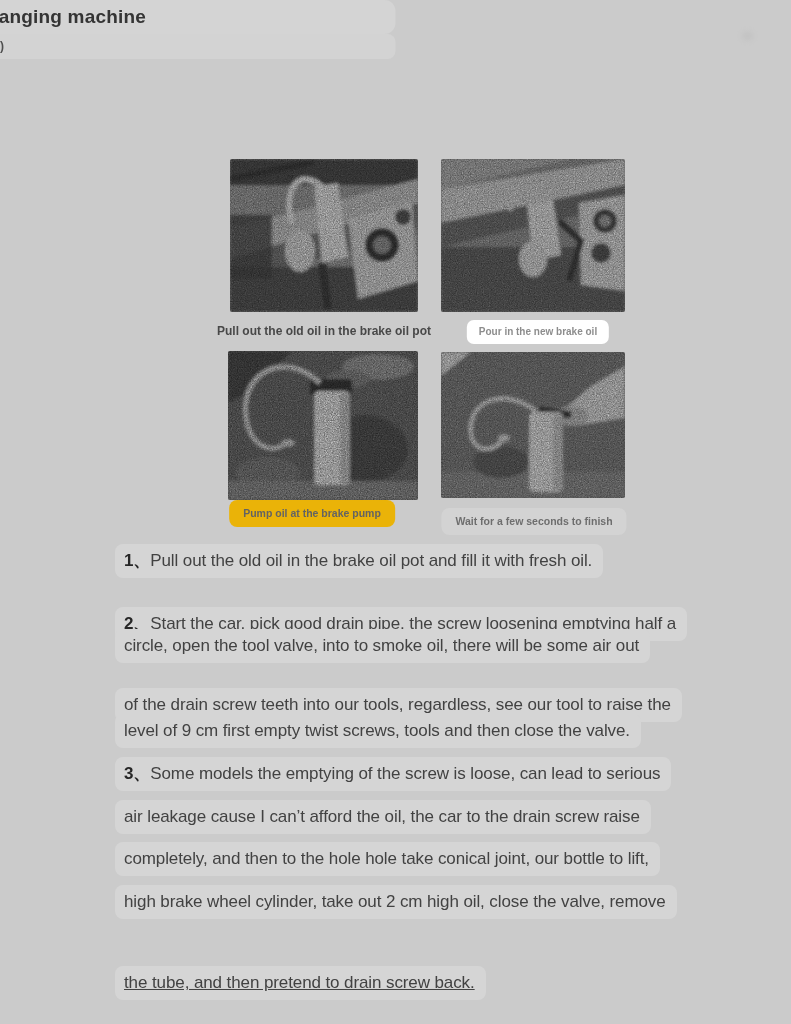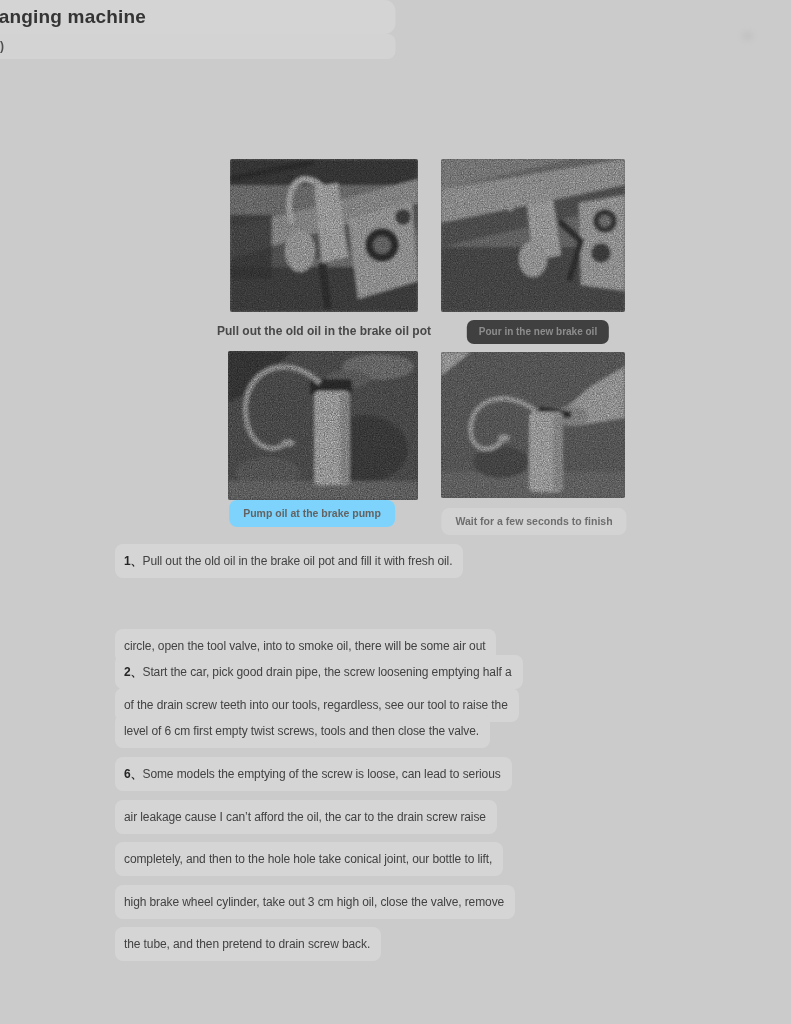--- a/index.html
+++ b/index.html
@@ -27,34 +27,34 @@
   .photo{position:absolute;overflow:hidden;border-radius:2px;}
   .photo svg{display:block;width:100%;height:100%;}
   .ph1{left:230px;top:159px;width:188px;height:153px;}
   .ph2{left:441px;top:159px;width:184px;height:153px;}
   .ph3{left:228px;top:351px;width:190px;height:149px;}
   .ph4{left:441px;top:352px;width:184px;height:146px;}
 
   .caption{position:absolute;font-weight:bold;white-space:nowrap;transform:translateX(-50%);}
   .cap1{left:324px;top:324px;font-size:12px;color:#484848;}
   .cap2{left:538px;top:320px;height:24px;line-height:24px;padding:0 12px;border-radius:7px;
-        background:#404040;font-size:10px;color:#8d8d8d;}
+        background:#ffffff;font-size:10px;color:#8d8d8d;}
   .cap3{left:312px;top:500px;height:27px;line-height:27px;padding:0 14px;border-radius:8px;
-        background:#7dd3fc;font-size:10.5px;color:#636363;}
+        background:#eab308;font-size:10.5px;color:#636363;}
   .cap4{left:534px;top:508px;height:27px;line-height:27px;padding:0 14px;border-radius:8px;
         background:#d3d3d3;font-size:10.5px;color:#6e6e6e;}
 
   .line{
     position:absolute;left:115px;height:34px;line-height:34px;
     background:#d5d5d5;border-radius:8px;padding:0 11px 0 9px;
-    font-size:12px;letter-spacing:-.1px;color:#424242;white-space:nowrap;
+    font-size:17px;letter-spacing:-.1px;color:#424242;white-space:nowrap;
   }
   .numbered::first-letter{font-weight:bold;color:#262626;}
-  .l0{top:544px;} .l1{top:607px;margin-top:48px;} .l2{top:629px;} .l3{top:672px;margin-top:16px;} .l4{top:714px;}
-  .l5{top:757px;} .l6{top:800px;} .l7{top:842px;} .l8{top:885px;} .l9{top:927px;}
+  .l0{top:544px;} .l1{top:607px;} .l2{top:629px;} .l3{top:672px;margin-top:16px;} .l4{top:714px;}
+  .l5{top:757px;} .l6{top:800px;} .l7{top:842px;} .l8{top:885px;} .l9{top:966px;text-decoration:underline;}
 </style>
 </head>
 <body>
 
 <div class="page">
 
   <div class="smudge s1"></div>
   <div class="smudge s2"></div>
   <div class="smudge s3"></div>
 
@@ -159,20 +159,20 @@
     </svg>
   </div>
 
   <div class="caption cap3">Pump oil at the brake pump</div>
   <div class="caption cap4">Wait for a few seconds to finish</div>
 
   <div class="line l0 numbered">1、Pull out the old oil in the brake oil pot and fill it with fresh oil.</div>
   <div class="line l1 numbered">2、Start the car, pick good drain pipe, the screw loosening emptying half a</div>
   <div class="line l2">circle, open the tool valve, into to smoke oil, there will be some air out</div>
   <div class="line l3">of the drain screw teeth into our tools, regardless, see our tool to raise the</div>
-  <div class="line l4">level of 6 cm first empty twist screws, tools and then close the valve.</div>
-  <div class="line l5 numbered">6、Some models the emptying of the screw is loose, can lead to serious</div>
+  <div class="line l4">level of 9 cm first empty twist screws, tools and then close the valve.</div>
+  <div class="line l5 numbered">3、Some models the emptying of the screw is loose, can lead to serious</div>
   <div class="line l6">air leakage cause I can’t afford the oil, the car to the drain screw raise</div>
   <div class="line l7">completely, and then to the hole hole take conical joint, our bottle to lift,</div>
-  <div class="line l8">high brake wheel cylinder, take out 3 cm high oil, close the valve, remove</div>
+  <div class="line l8">high brake wheel cylinder, take out 2 cm high oil, close the valve, remove</div>
   <div class="line l9">the tube, and then pretend to drain screw back.</div>
 
 </div>
 
 </body></html>

